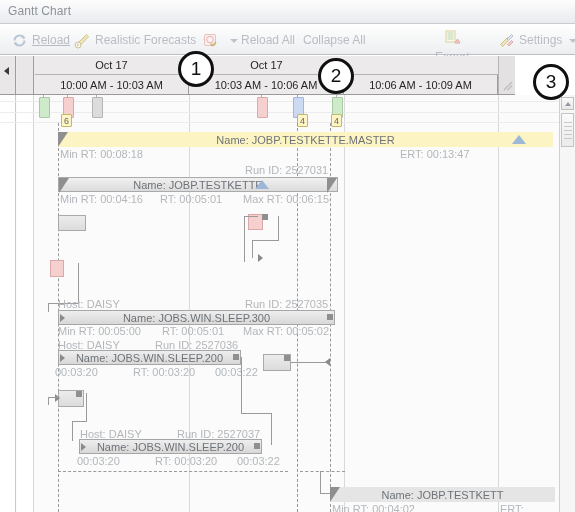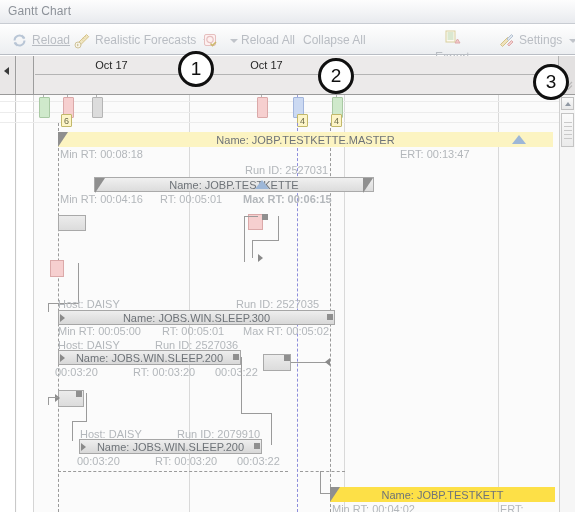--- a/index.html
+++ b/index.html
@@ -38,21 +38,21 @@
   .tbtn .lbl{color:#b9bdc3;}
   .caret{
     width:0;height:0;border-left:4px solid transparent;border-right:4px solid transparent;
     border-top:4px solid #c0c4ca;margin-left:3px;margin-top:2px;
   }
   .icowrap{width:17px;height:17px;position:relative;display:inline-block;flex:0 0 17px;}
   .icowrap svg{position:absolute;left:0;top:0;}
 
   
   .timehdr{
-    position:absolute;left:0;top:56px;width:575px;height:39px;
+    position:absolute;left:0;top:56px;width:515px;height:39px;
     background:#eceaea;border-bottom:1px solid #9a9a9a;box-sizing:border-box;
   }
   .navbox{
     position:absolute;left:0;top:0;width:16px;height:38px;
     background:#e9e7e7;border-right:1px solid #9d9d9d;box-sizing:border-box;
   }
   .navarrow{
     position:absolute;left:4px;top:11px;width:0;height:0;
     border-top:4px solid transparent;border-bottom:4px solid transparent;border-right:5px solid #3a3a3a;
   }
@@ -118,21 +118,21 @@
   .bar{position:absolute;height:15px;box-sizing:border-box;display:flex;align-items:center;}
   .bar .bname{
     position:absolute;width:100%;text-align:center;font-size:11px;color:#6e7378;
     white-space:nowrap;overflow:hidden;
   }
   .bar-master{background:#fcf4c2;border:none;}
   .bar-group{
     background:linear-gradient(to bottom,#f0f0f0,#dcdcdc);
     border:1px solid #aaaaaa;
   }
-  .bar-green{background:#fde047;border:none;}
+  .bar-green{background:#e5e5e5;border:none;}
   .bar-job{
     background:linear-gradient(to bottom,#eeeeee,#d8d8d8);
     border:1px solid #a6a6a6;
   }
   .lcap{
     position:absolute;left:0;top:0;width:0;height:0;
     border-left:10px solid #8f8f8f;border-bottom:15px solid transparent;
   }
   .rcap{
     position:absolute;right:0;top:0;width:0;height:0;
@@ -281,20 +281,26 @@
       <div class="navarrow"></div>
     </div>
     <div class="gutter"></div>
 
     <div class="hrow1">
       <div class="hcell" style="left:0;width:154px;">Oct 17</div>
       <div class="hcell noborder" style="left:154px;width:155px;">Oct 17</div>
       <div class="hcell" style="left:309px;width:215px;border-right:none;"></div>
     </div>
 
+    <div class="hrow2">
+      <div class="hcell" style="left:0;width:154px;">10:00 AM - 10:03 AM</div>
+      <div class="hcell" style="left:154px;width:155px;">10:03 AM - 10:06 AM</div>
+      <div class="hcell" style="left:309px;width:154px;">10:06 AM - 10:09 AM</div>
+      <div class="hcell" style="left:463px;width:61px;border-right:none;"></div>
+    </div>
 
     <div class="corner">
       <svg class="cg" viewBox="0 0 10 10">
         <path d="M9 1L1 9" stroke="#9a9a9a" stroke-width="1.2"></path>
         <path d="M9 4.5L4.5 9" stroke="#9a9a9a" stroke-width="1.2"></path>
       </svg>
     </div>
   </div>
 
   <div class="body">
@@ -339,29 +345,29 @@
 
     <div class="bar bar-master" style="left:58px;top:37px;width:495px;">
       <div class="lcap"></div>
       <div class="bname" style="left:0;">Name: JOBP.TESTKETTE.MASTER</div>
     </div>
     <div class="uptri" style="left:512px;top:40px;"></div>
     <div class="meta" style="left:60px;top:53px;">Min RT: 00:08:18</div>
     <div class="meta" style="left:400px;top:53px;">ERT: 00:13:47</div>
     <div class="meta" style="left:245px;top:69px;">Run ID: 2527031</div>
 
-    <div class="bar bar-group" style="left:58px;top:82px;width:280px;margin-left:36px;">
+    <div class="bar bar-group" style="left:58px;top:82px;width:280px;">
       <div class="lcap"></div>
       <div class="rcap"></div>
       <div class="bname" style="left:0;">Name: JOBP.TESTKETTE</div>
     </div>
     <div class="uptri" style="left:255px;top:85px;"></div>
     <div class="meta" style="left:60px;top:98px;">Min RT: 00:04:16</div>
     <div class="meta" style="left:160px;top:98px;">RT: 00:05:01</div>
-    <div class="meta" style="left:243px;top:98px;font-weight:bold;">Max RT: 00:06:15</div>
+    <div class="meta" style="left:243px;top:98px;">Max RT: 00:06:15</div>
 
     <div class="nodebox" style="left:58px;top:120px;width:28px;height:16px;"></div>
 
     <div class="nodebox" style="left:248px;top:119px;width:15px;height:16px;background:#f6cfcf;border-color:#dba9a9;"></div>
     <div class="sqdot" style="left:262px;top:119px;"></div>
     <div class="conn vconn" style="left:244px;top:121px;height:46px;"></div>
     <div class="conn hconn" style="left:244px;top:121px;width:14px;"></div>
     <div class="conn vconn" style="left:278px;top:121px;height:24px;"></div>
     <div class="conn hconn" style="left:252px;top:145px;width:27px;"></div>
     <div class="conn vconn" style="left:252px;top:145px;height:18px;"></div>
@@ -371,21 +377,21 @@
     <div class="sqdot" style="left:284px;top:260px;"></div>
     <div class="conn hconn" style="left:291px;top:267px;width:38px;"></div>
     <div class="arrowL" style="left:325px;top:263px;"></div>
 
     <div class="nodebox" style="left:50px;top:165px;width:14px;height:17px;background:#f6cfcf;border-color:#dba9a9;"></div>
     <div class="conn vconn" style="left:78px;top:168px;height:40px;"></div>
     <div class="conn hconn" style="left:48px;top:208px;width:31px;"></div>
     <div class="conn vconn" style="left:48px;top:208px;height:9px;"></div>
 
     <div class="meta" style="left:58px;top:203px;">Host: DAISY</div>
-    <div class="meta" style="left:236px;top:203px;">Run ID: 2527035</div>
+    <div class="meta" style="left:245px;top:203px;">Run ID: 2527035</div>
     <div class="bar bar-job" style="left:58px;top:215px;width:277px;">
       <div class="arrowR" style="left:1px;top:3px;"></div>
       <div class="sqdot" style="right:1px;top:3px;"></div>
       <div class="bname" style="left:0;">Name: JOBS.WIN.SLEEP.300</div>
     </div>
     <div class="meta" style="left:58px;top:230px;">Min RT: 00:05:00</div>
     <div class="meta" style="left:162px;top:230px;">RT: 00:05:01</div>
     <div class="meta" style="left:243px;top:230px;">Max RT: 00:05:02</div>
 
     <div class="meta" style="left:58px;top:244px;">Host: DAISY</div>
@@ -406,21 +412,21 @@
     <div class="nodebox" style="left:58px;top:295px;width:26px;height:17px;"></div>
     <div class="sqdot" style="left:76px;top:296px;"></div>
     <div class="arrowR" style="left:55px;top:299px;"></div>
     <div class="conn hconn" style="left:48px;top:302px;width:10px;"></div>
     <div class="conn vconn" style="left:48px;top:302px;height:8px;"></div>
     <div class="conn vconn" style="left:86px;top:298px;height:28px;"></div>
     <div class="conn hconn" style="left:72px;top:326px;width:15px;"></div>
     <div class="conn vconn" style="left:72px;top:326px;height:20px;"></div>
 
     <div class="meta" style="left:80px;top:333px;">Host: DAISY</div>
-    <div class="meta" style="left:177px;top:333px;">Run ID: 2079910</div>
+    <div class="meta" style="left:177px;top:333px;">Run ID: 2527037</div>
     <div class="bar bar-job" style="left:79px;top:344px;width:183px;">
       <div class="arrowR" style="left:1px;top:3px;"></div>
       <div class="sqdot" style="right:1px;top:3px;"></div>
       <div class="bname" style="left:0;">Name: JOBS.WIN.SLEEP.200</div>
     </div>
     <div class="meta" style="left:77px;top:360px;">00:03:20</div>
     <div class="meta" style="left:155px;top:360px;">RT: 00:03:20</div>
     <div class="meta" style="left:237px;top:360px;">00:03:22</div>
 
     <div class="hdash" style="left:58px;top:376px;width:230px;"></div>

